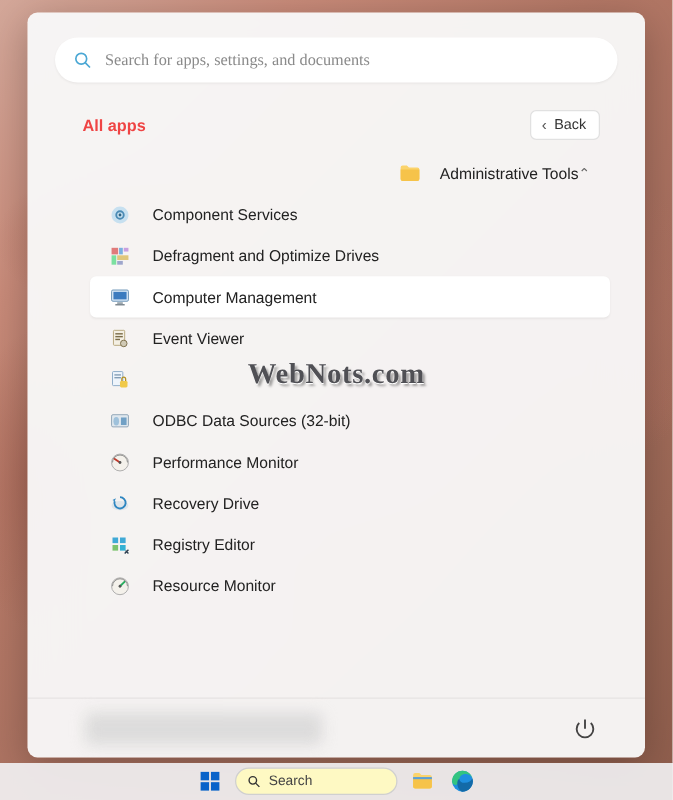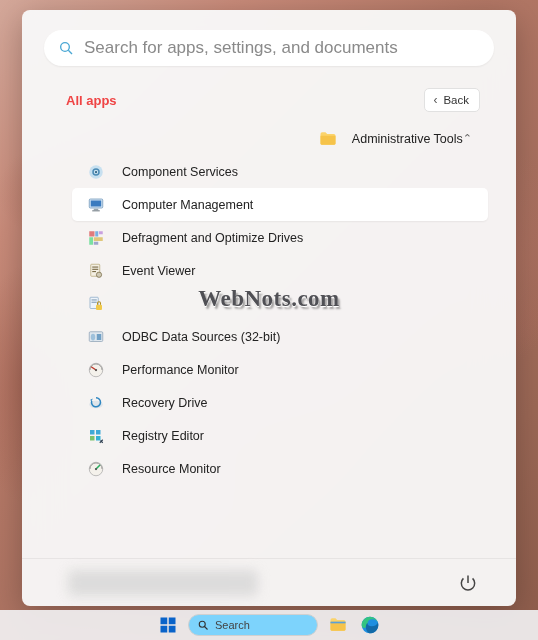--- a/index.html
+++ b/index.html
@@ -42,24 +42,25 @@
     background: #fff;
     border-radius: 18px;
     height: 36px;
     padding: 0 14px;
     box-shadow: 0 1px 2px rgba(0,0,0,0.06);
     gap: 10px;
   }
   .search svg { flex: none; }
   .search input {
     border: none; outline: none;
-    font-size: 17px;
+    font-size: 13px;
     color: #0369a1;
     flex: 1;
     background: transparent;
+    font-family: Liberation Serif, serif;
   }
   .search input::placeholder { color: #8a8a8a; }
 
   .header-row {
     display: flex; align-items: center; justify-content: space-between;
     padding: 18px 36px 8px 44px;
   }
   .header-row .title {
     font-size: 13px; font-weight: 600; color: #ef4444;
   }
@@ -143,21 +144,21 @@
   }
   .tb-btn {
     width: 24px; height: 24px;
     display: inline-flex; align-items: center; justify-content: center;
     border-radius: 4px;
     cursor: pointer;
   }
   .tb-search {
     display: inline-flex; align-items: center;
     width: 130px; height: 22px;
-    background: #7dd3fc;
+    background: #fef9c3;
     border: 1px solid #d0d0d0;
     border-radius: 12px;
     padding: 0 8px;
     gap: 6px;
     font-size: 11px; color: #444;
   }
 
   .watermark {
     position: absolute;
     top: 286px; left: 50%;
@@ -215,44 +216,44 @@
       <span class="ico">
         <svg width="18" height="18" viewBox="0 0 24 24">
             <circle cx="12" cy="12" r="9" fill="#c7e0f0"></circle>
             <path d="M12 7a5 5 0 1 0 0 10 5 5 0 0 0 0-10zm0 2a3 3 0 1 1 0 6 3 3 0 0 1 0-6z" fill="#4b8bb5"></path>
             <circle cx="12" cy="12" r="1.5" fill="#2f6382"></circle>
           </svg>
       </span>
       <span>Component Services</span>
     </div>
 
-    <div class="item-row sel">
-      <span class="ico">
-        <svg width="18" height="18" viewBox="0 0 24 24">
-            <rect x="3" y="4" width="18" height="12" rx="1.5" fill="#d6e6f5" stroke="#6b93b5"></rect>
-            <rect x="9" y="17" width="6" height="2" fill="#9aa6ae"></rect>
-            <rect x="7" y="19" width="10" height="1.5" fill="#7a848c"></rect>
-            <rect x="5" y="6" width="14" height="8" fill="#3b7bbf"></rect>
-          </svg>
-      </span>
-      <span>Computer Management</span>
-    </div>
-
     <div class="item-row">
       <span class="ico">
         <svg width="18" height="18" viewBox="0 0 24 24">
             <rect x="3" y="3" width="7" height="7" fill="#e07b7b"></rect>
             <rect x="11" y="3" width="4" height="7" fill="#7bb0e0"></rect>
             <rect x="16" y="3" width="5" height="4" fill="#c9a0e0"></rect>
             <rect x="3" y="11" width="5" height="10" fill="#7be0a0"></rect>
             <rect x="9" y="11" width="12" height="5" fill="#e0c77b"></rect>
             <rect x="9" y="17" width="6" height="4" fill="#9ea6cc"></rect>
           </svg>
       </span>
       <span>Defragment and Optimize Drives</span>
+    </div>
+
+    <div class="item-row sel">
+      <span class="ico">
+        <svg width="18" height="18" viewBox="0 0 24 24">
+            <rect x="3" y="4" width="18" height="12" rx="1.5" fill="#d6e6f5" stroke="#6b93b5"></rect>
+            <rect x="9" y="17" width="6" height="2" fill="#9aa6ae"></rect>
+            <rect x="7" y="19" width="10" height="1.5" fill="#7a848c"></rect>
+            <rect x="5" y="6" width="14" height="8" fill="#3b7bbf"></rect>
+          </svg>
+      </span>
+      <span>Computer Management</span>
     </div>
 
 
     <div class="item-row">
       <span class="ico">
         <svg width="18" height="18" viewBox="0 0 24 24">
             <rect x="5" y="3" width="12" height="16" rx="1" fill="#f4efe3" stroke="#b5a57a"></rect>
             <rect x="7" y="6" width="8" height="1.5" fill="#7a6c48"></rect>
             <rect x="7" y="9" width="8" height="1.5" fill="#7a6c48"></rect>
             <rect x="7" y="12" width="5" height="1.5" fill="#7a6c48"></rect>

